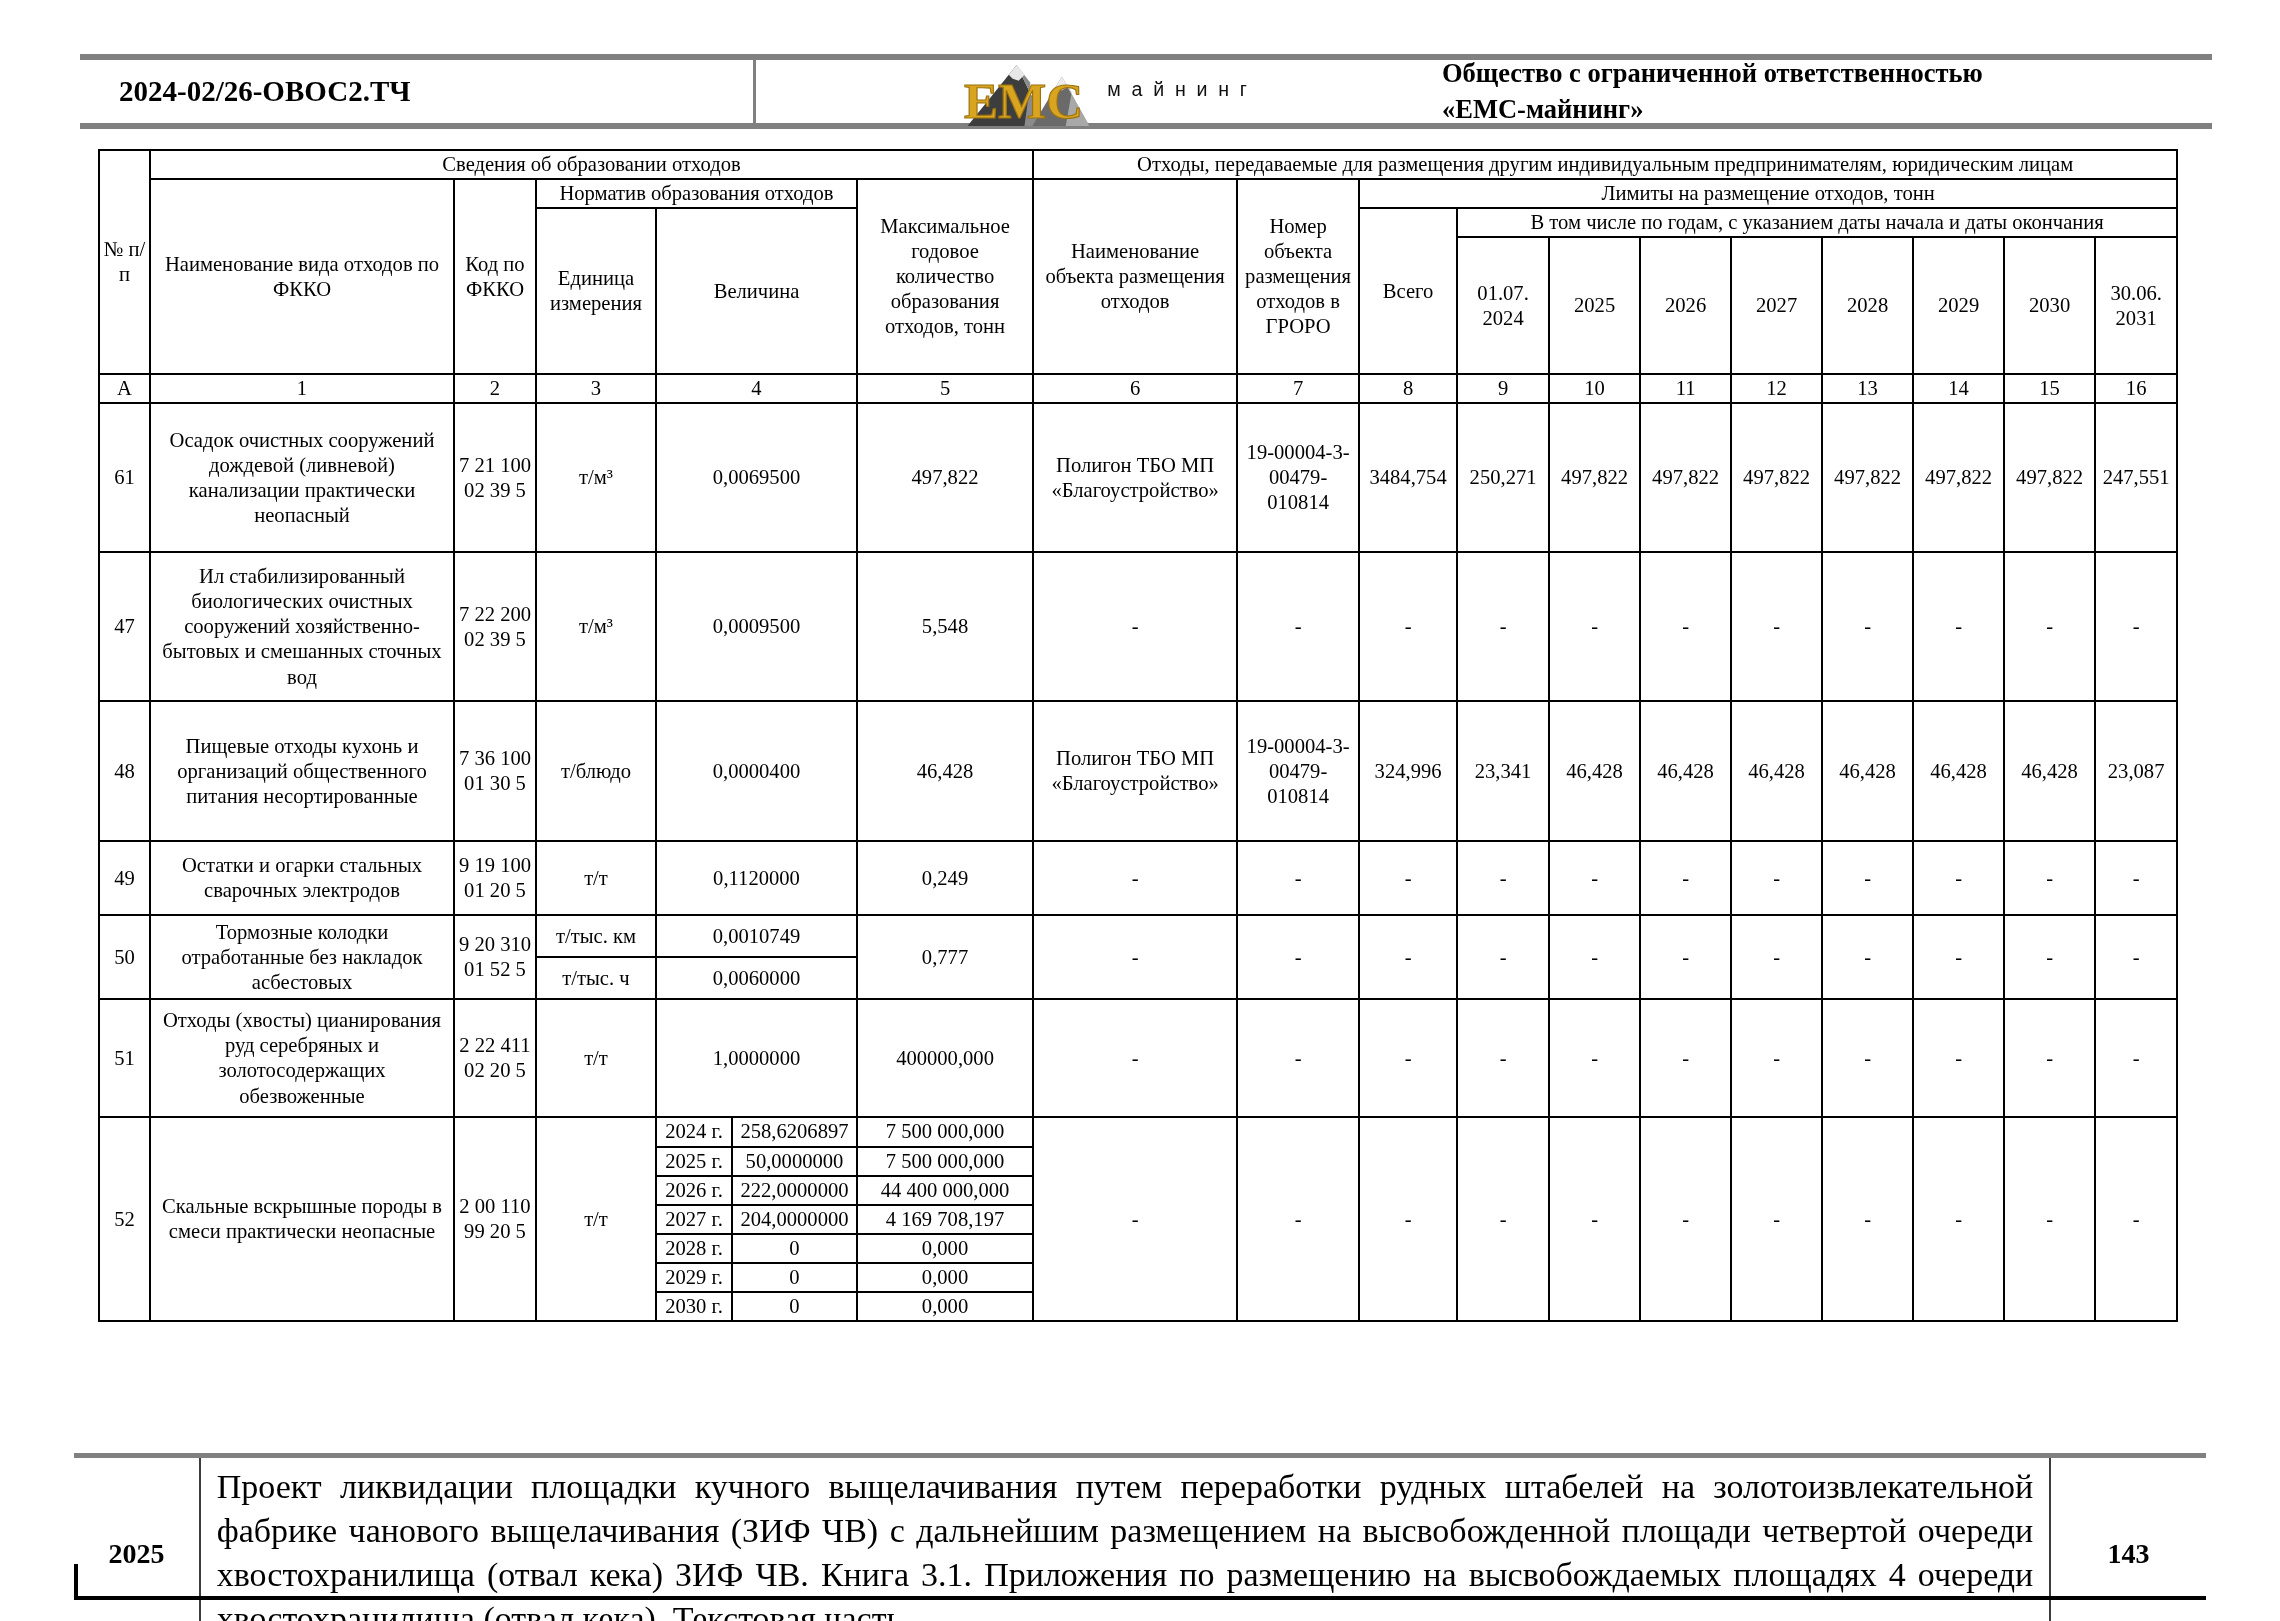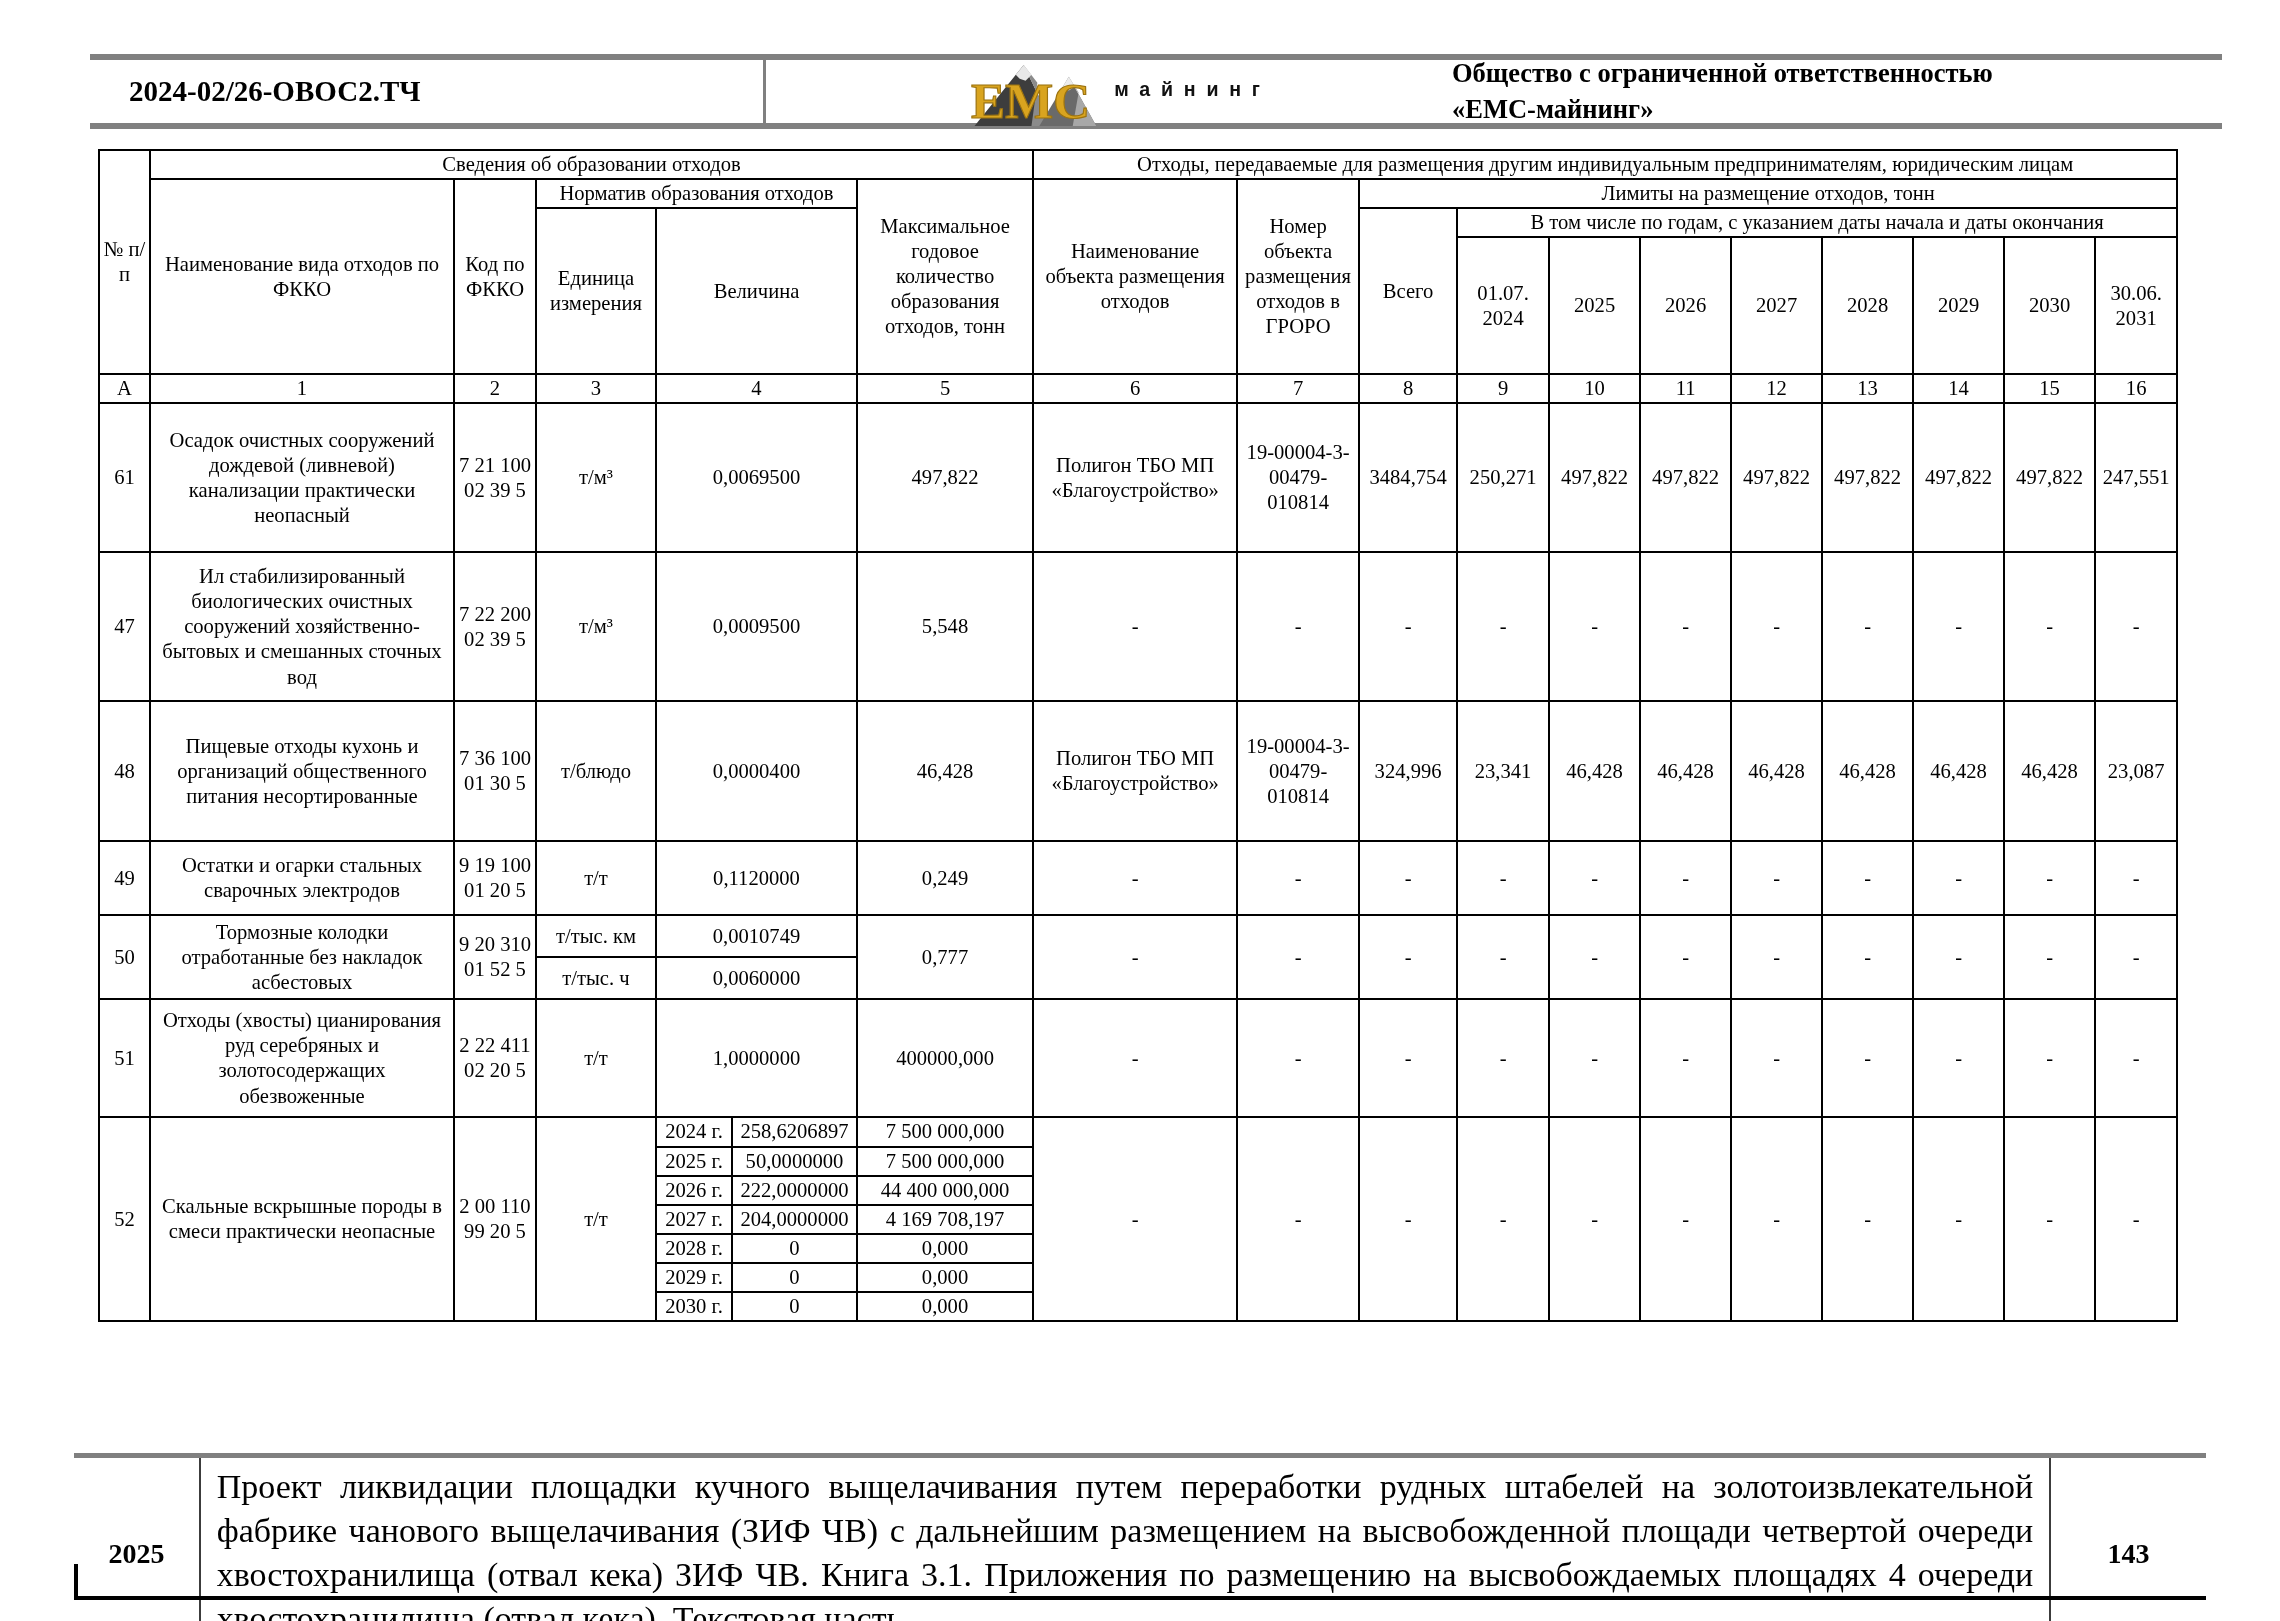--- a/index.html
+++ b/index.html
@@ -2,36 +2,36 @@
 <html><head>
 <meta charset="utf-8">
 <style>
   html,body{margin:0;padding:0;background:#fff;}
   body{
     width:2281px;height:1621px;position:relative;
     font-family:"Liberation Serif", serif;color:#000;
   }
   
   .hdr{
-    position:absolute;left:90px;top:54px;width:2132px;height:63px;
+    position:absolute;left:80px;top:54px;width:2132px;height:63px;
     border-top:6.9px solid #808080;border-bottom:6.9px solid #808080;
     display:flex;align-items:stretch;
   }
   .hdr-doc{
     width:676px;display:flex;align-items:center;padding-left:39px;
     font-weight:bold;font-size:29px;border-right:3.9px solid #808080;
     box-sizing:border-box;
   }
   .hdr-logo{
     width:686px;display:flex;align-items:center;justify-content:center;
     line-height:1;overflow:visible;
   }
   .logo-wrap{position:relative;width:167px;height:65px;margin-top:3.9px;}
   .logo-mining{
-    font-family:"Liberation Sans", sans-serif;font-size:19.6px;font-weight:bold;
+    font-family:"Liberation Sans", sans-serif;font-size:19.6px;font-weight:normal;
     letter-spacing:10.8px;margin-top:-3.9px;color:#111;
   }
   .hdr-company{
     flex:1;display:flex;flex-direction:column;justify-content:center;
     font-weight:bold;font-size:26.5px;line-height:1.35;
   }
   
   table.waste{
     position:absolute;left:98px;top:149px;width:2080px;
     border-collapse:collapse;table-layout:fixed;

